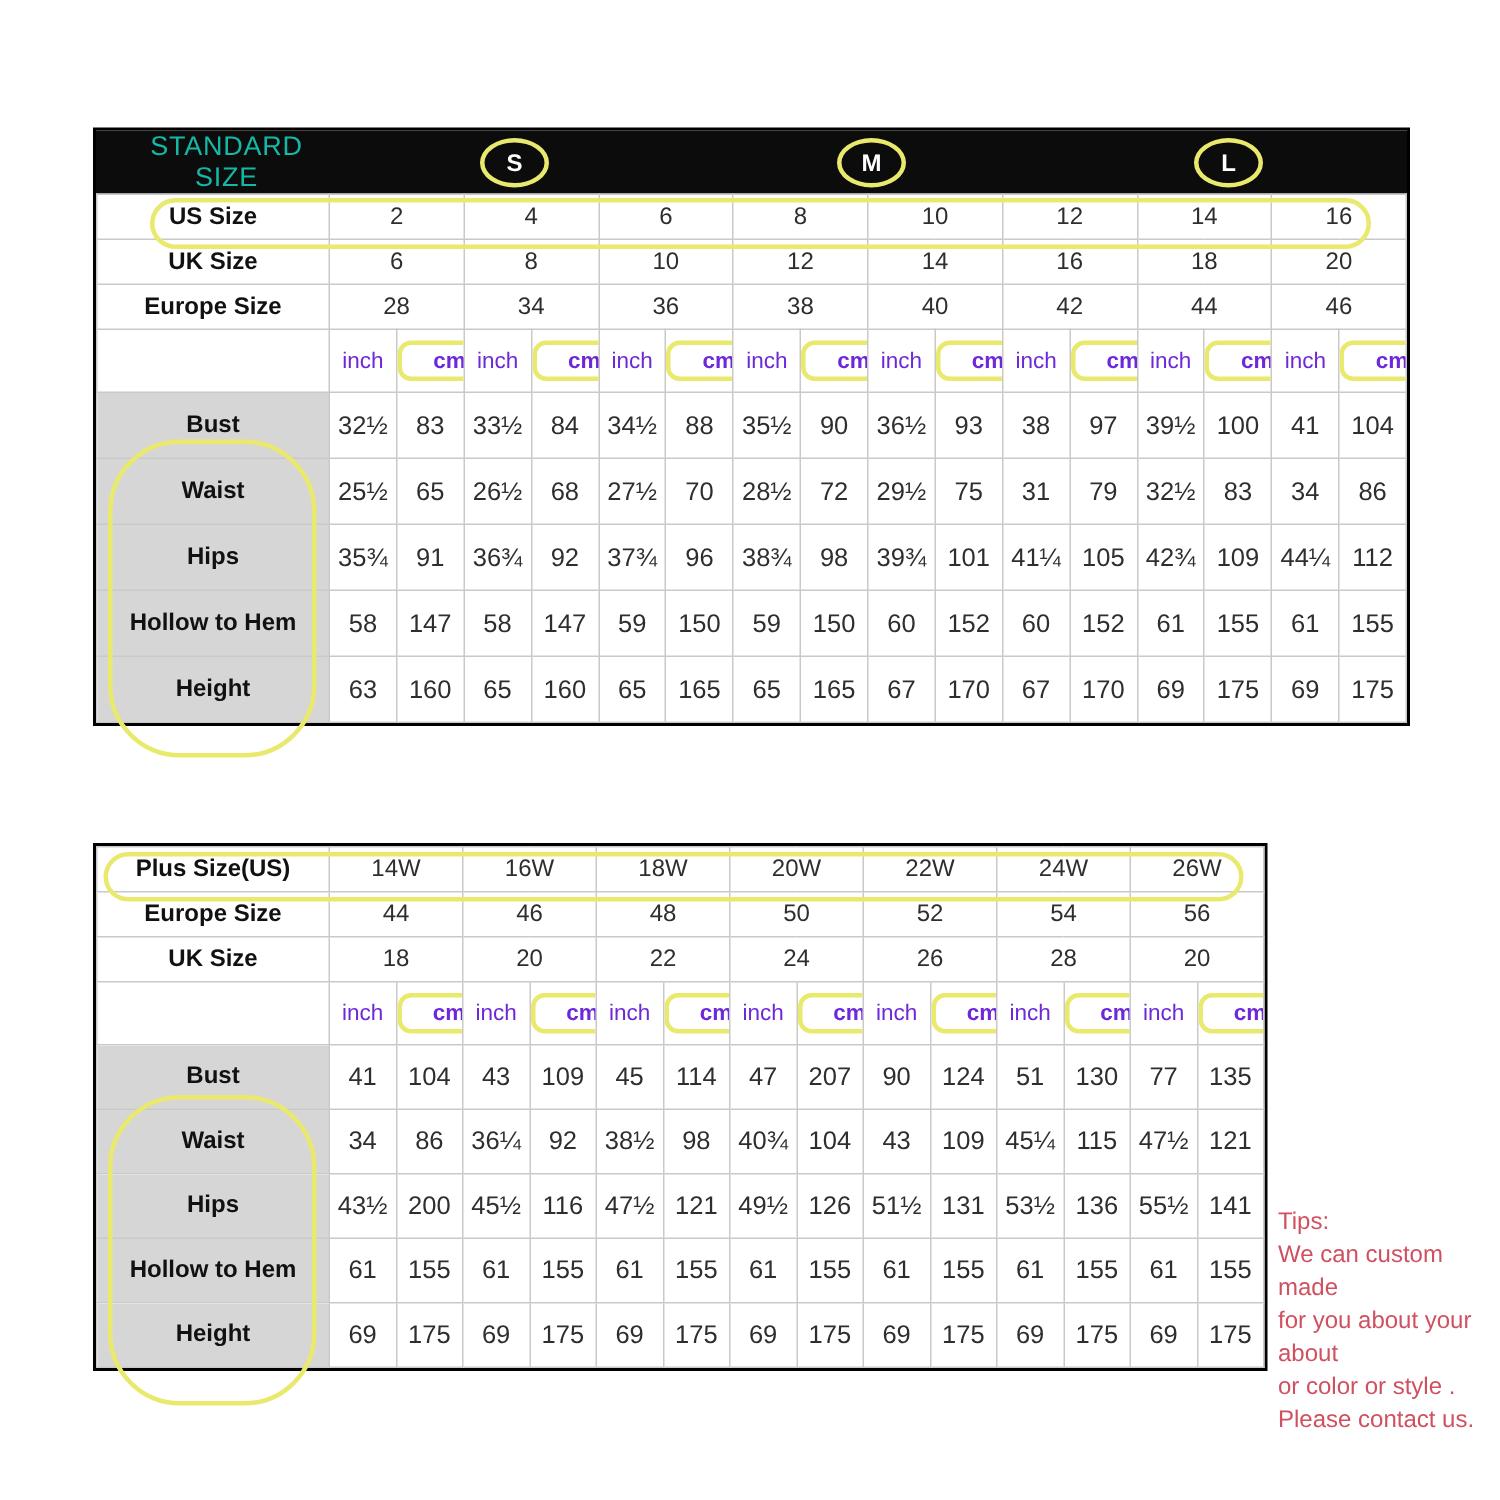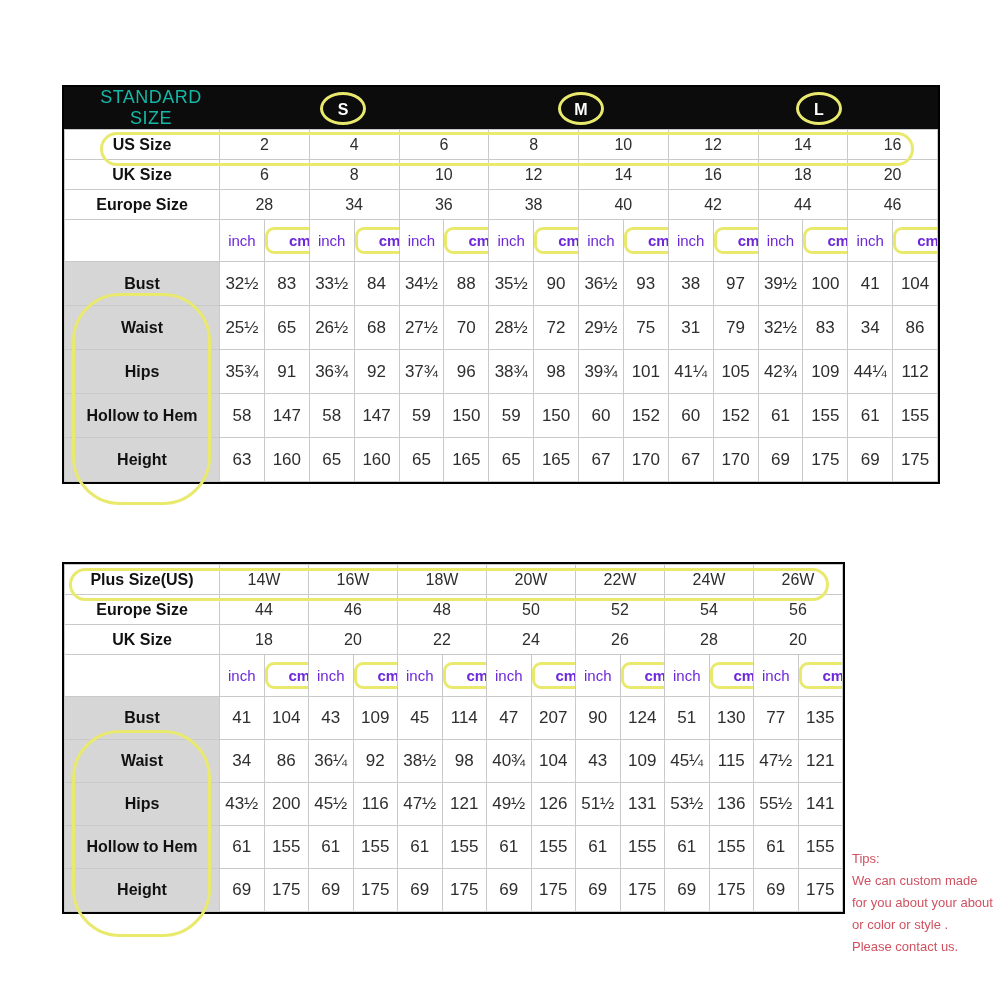--- a/index.html
+++ b/index.html
@@ -41,21 +41,21 @@
   td.size-val{font-size:16px;}
   td.unit-cell{font-size:15px;color:#6d28d9;}
   .cm-box{display:inline-block;border:3px solid var(--yellow);border-radius:9px;padding:2px 21px;font-weight:bold;}
 
   .annot{position:absolute;border:3px solid var(--yellow);pointer-events:none;background:transparent;}
   #us-row-annot{left:36px;top:45px;width:814px;height:34px;border-radius:17px;}
   #std-labels-annot{left:8px;top:206px;width:139px;height:212px;border-radius:48px;}
   #plus-row-annot{left:5px;top:4px;width:760px;height:33px;border-radius:17px;}
   #plus-labels-annot{left:8px;top:166px;width:139px;height:207px;border-radius:48px;}
 
-  #tips{position:absolute;left:852px;top:804px;width:148px;color:var(--red);font-size:13px;line-height:22px;margin-top:44px;}
+  #tips{position:absolute;left:852px;top:804px;width:148px;color:var(--red);font-size:16px;line-height:22px;}
 </style>
 </head>
 <body>
 
 <div class="table-wrap" id="standard-wrap">
   <div class="black-header">
     <div class="header-title">STANDARD SIZE</div>
 
   <div class="group-cell"><span class="group-ellipse">S</span></div>
       <div class="group-cell"><span class="group-ellipse">M</span></div>

